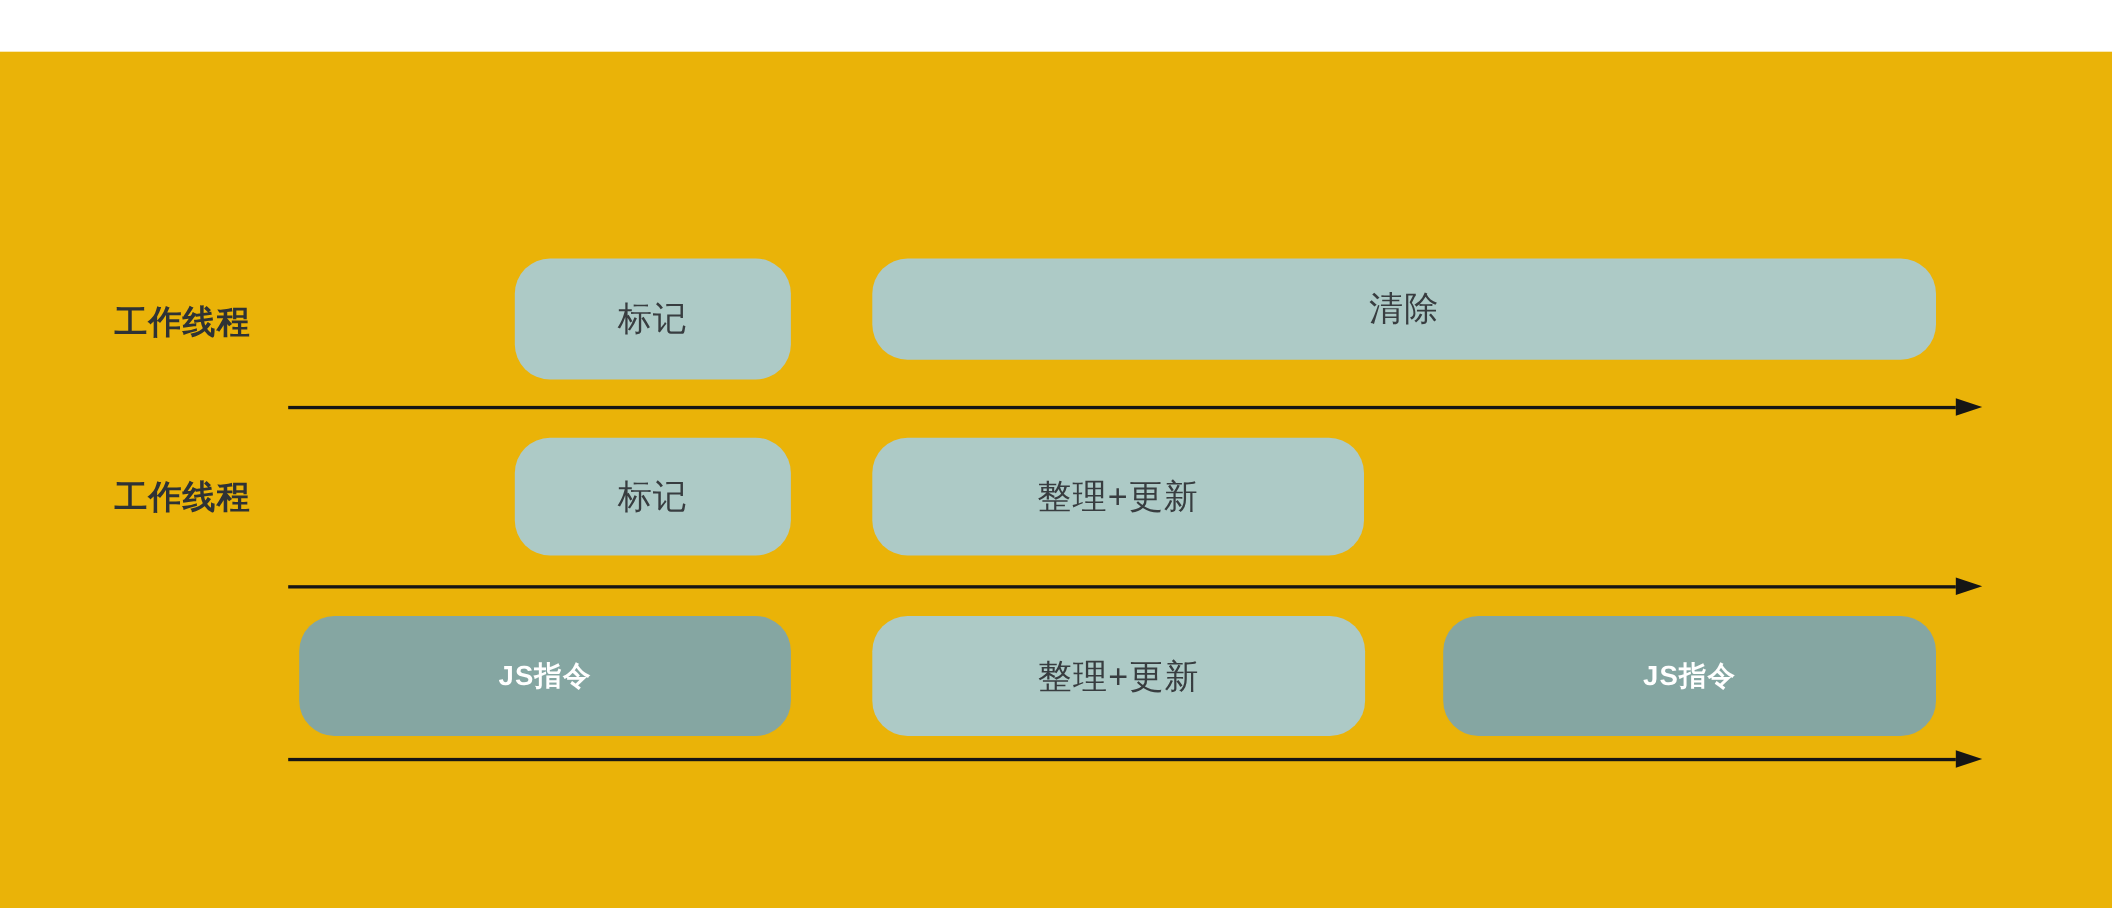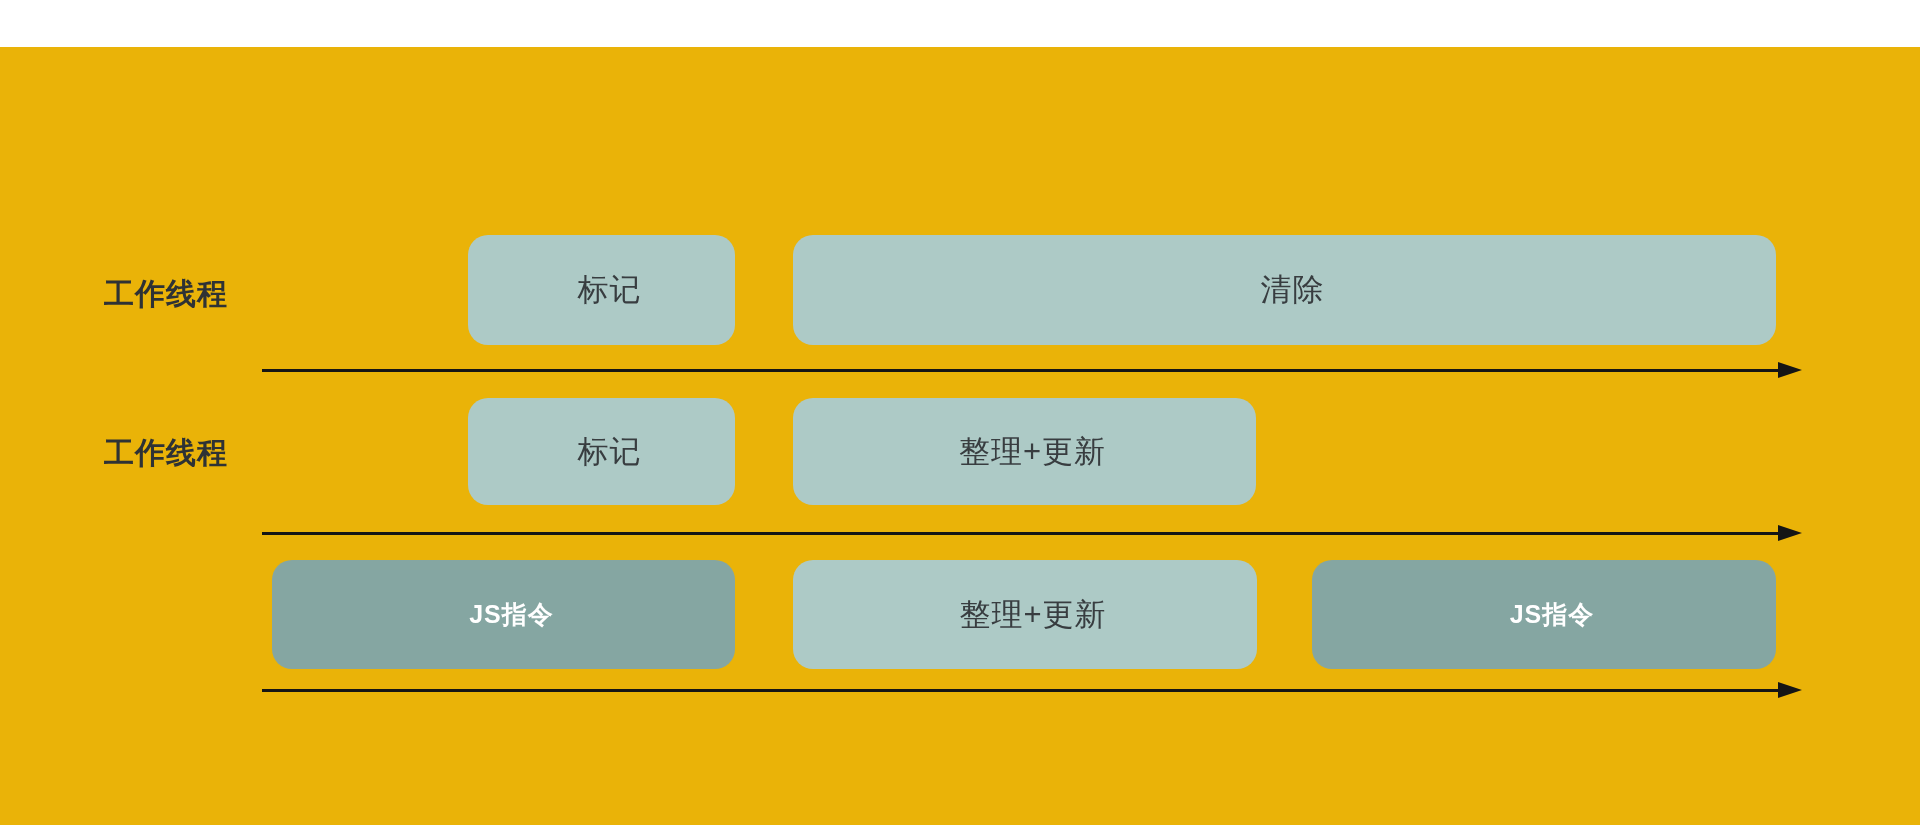--- a/index.html
+++ b/index.html
@@ -25,39 +25,38 @@
     letter-spacing: 1px;
     line-height: 36px;
   }
   .lbl-r1 { top: 229px; }
   .lbl-r2 { top: 388px; }
   .lbl-r3 { top: 550px; }
 
   
   .box {
     position: absolute;
-    border-radius: 20px;
+    border-radius: 32px;
     display: flex;
     align-items: center;
     justify-content: center;
     font-size: 31px;
     color: #383d40;
     letter-spacing: 1px;
-    padding-left: 16px;
   }
   .box.light { background: #adcac6; }
   .box.dark  {
     background: #85a6a2;
     color: #ffffff;
     font-weight: bold;
     font-size: 25px;
   }
 
   .b-r1-mark    { left: 468px;  top: 188px; width: 251px; height: 110px; }
-  .b-r1-sweep   { left: 793px;  top: 188px; width: 967px; height: 110px; }
+  .b-r1-sweep   { left: 793px;  top: 188px; width: 967px; height: 92px; }
   .b-r2-mark    { left: 468px;  top: 351px; width: 251px; height: 107px; }
   .b-r2-compact { left: 793px;  top: 351px; width: 447px; height: 107px; }
   .b-r3-js1     { left: 272px;  top: 513px; width: 447px; height: 109px; }
   .b-r3-compact { left: 793px;  top: 513px; width: 448px; height: 109px; }
   .b-r3-js2     { left: 1312px; top: 513px; width: 448px; height: 109px; }
 
   
   .tl-arrow {
     position: absolute;
     left: 262px;

